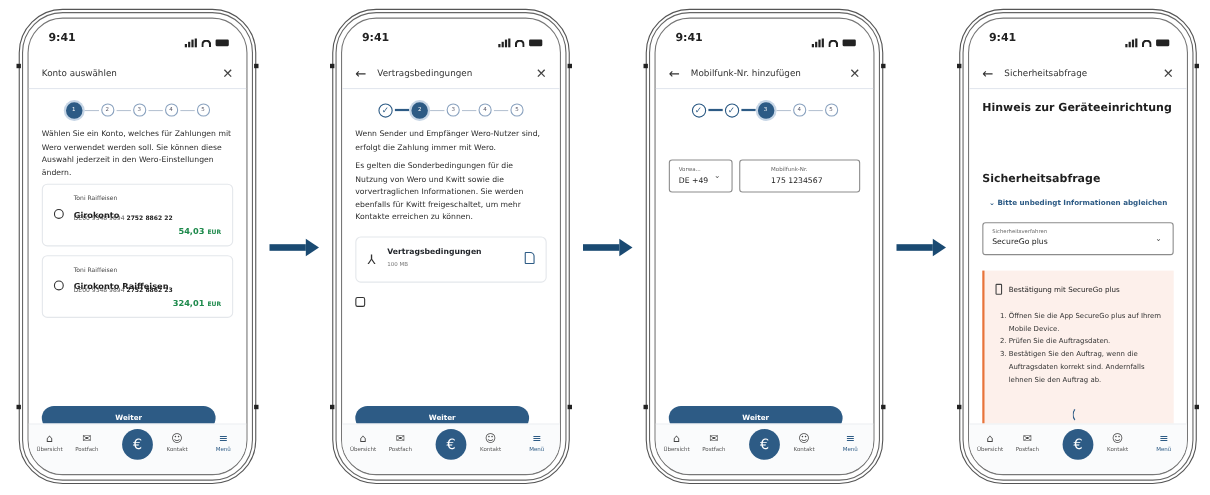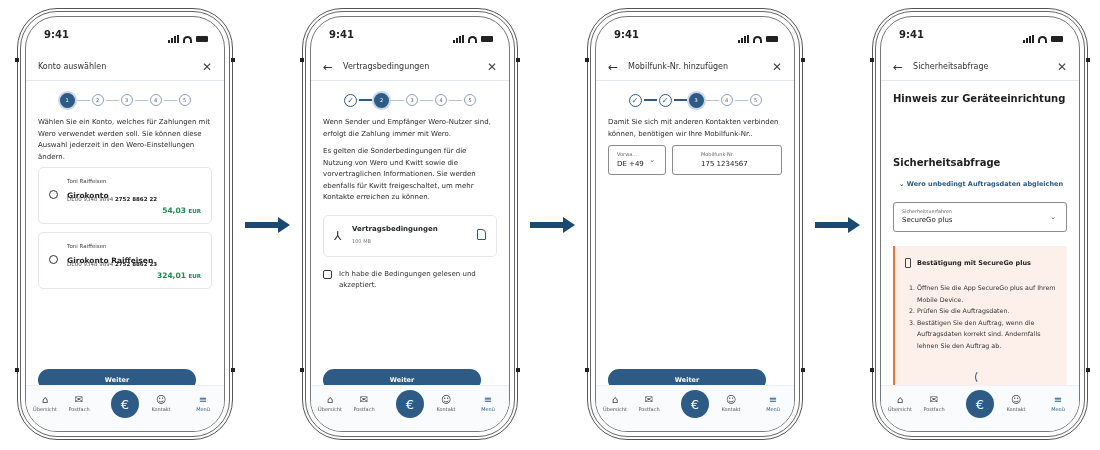--- a/index.html
+++ b/index.html
@@ -65,21 +65,21 @@
   .field .val { font-size: 7px; color: #222; display: block; margin-top: 3px; }
   .field .chev { position: absolute; right: 10px; top: 10px; font-size: 7px; color: #555; }
 
   .h1 { position: absolute; left: 12px; font-size: 10px; font-weight: bold; color: #1f1f1f; }
   .expander { position: absolute; left: 18px; font-size: 6.5px; font-weight: bold; color: #2d5b85; }
   .select { position: absolute; left: 12px; right: 12px; height: 30px; border: 1px solid #8c8c8c; border-radius: 3px; padding: 6px 8px; }
   .select .lbl { font-size: 4.8px; color: #666; display: block; }
   .select .val { font-size: 7px; color: #222; display: block; margin-top: 2px; }
   .select .chev { position: absolute; right: 10px; top: 10px; font-size: 7px; color: #555; }
   .notice { position: absolute; left: 12px; right: 12px; height: 148px; background: #fdf0eb; border-left: 2px solid #e8743b; padding: 12px 10px 0 10px; }
-  .notice .nhead { font-size: 6.5px; font-weight: bold; color: #222; display: flex; align-items: center; gap: 6px; }
+  .notice .nhead { font-size: 6.5px; font-weight: normal; color: #222; display: flex; align-items: center; gap: 6px; }
   .notice .mob { width: 6px; height: 10px; border: 1px solid #444; border-radius: 1px; }
   .notice ol { margin-top: 14px; padding-left: 12px; font-size: 6.3px; line-height: 11.5px; color: #333; }
   .spinner { position: absolute; left: 50%; margin-left: -6px; bottom: 10px; width: 12px; height: 14px; border: 1.5px solid transparent; border-left-color: #2d5b85; border-radius: 50%; }
 
   .arrow { position: absolute; top: 217px; width: 45px; height: 16px; }
   .arrow .shaft { position: absolute; left: 0; top: 5px; width: 33px; height: 6px; background: #1a4a72; }
   .arrow .head { position: absolute; right: 0; top: 0; width: 0; height: 0; border-top: 8px solid transparent; border-bottom: 8px solid transparent; border-left: 12px solid #1a4a72; }
 </style>
 </head>
 <body>
@@ -193,21 +193,20 @@
       <p>Es gelten die Sonderbedingungen für die Nutzung von Wero und Kwitt sowie die vorvertraglichen Informationen. Sie werden ebenfalls für Kwitt freigeschaltet, um mehr Kontakte erreichen zu können.</p>
     </div>
     <div class="doc-card" style="top:198px;">
       <span class="pdf">⅄</span>
       <span class="dname">Vertragsbedingungen</span>
       <span class="dsize">100 MB</span>
       <span class="dl"></span>
     </div>
     <div class="checkbox-row" style="top:252px;">
       <span class="box"></span>
-      <span>Ich habe die Bedingungen gelesen und akzeptiert.</span>
     </div>
     <div class="btn-primary" style="top:352px;">Weiter</div>
     <div class="tabbar">
       <div class="tab" style="left:2px;"><span class="ico">⌂</span><span>Übersicht</span></div>
       <div class="tab" style="left:36px;"><span class="ico">✉</span><span>Postfach</span></div>
       <div class="tab-euro">€</div>
       <div class="tab" style="left:118px;"><span class="ico">☺</span><span>Kontakt</span></div>
       <div class="tab menu" style="left:160px;"><span class="ico">≡</span><span>Menü</span></div>
     </div>
   </div>
@@ -248,21 +247,20 @@
       <span class="step done">✓</span>
         <span class="conn done"></span>
       <span class="step done">✓</span>
         <span class="conn done"></span>
       <span class="step active">3</span>
         <span class="conn"></span>
       <span class="step">4</span>
         <span class="conn"></span>
       <span class="step">5</span>
     </div>
-    <div class="content" style="top:100px;">Damit Sie sich mit anderen Kontakten verbinden können, benötigen wir Ihre Mobilfunk-Nr..</div>
     <div class="field" style="left:12px;top:128px;width:58px;">
       <span class="lbl">Vorwa...</span>
       <span class="val">DE +49</span>
       <span class="chev">⌄</span>
     </div>
     <div class="field" style="left:76px;top:128px;right:12px;padding-left:28px;">
       <span class="lbl">Mobilfunk-Nr.</span>
       <span class="val">175 1234567</span>
     </div>
     <div class="btn-primary" style="top:352px;">Weiter</div>
@@ -302,21 +300,21 @@
           <span class="batt"></span>
         </span>
     </div>
     <div class="header">
       <span class="back">←</span>
       <span class="title">Sicherheitsabfrage</span>
       <span class="close">✕</span>
     </div>
     <div class="h1" style="top:76px;">Hinweis zur Geräteeinrichtung</div>
     <div class="h1" style="top:140px;">Sicherheitsabfrage</div>
-    <div class="expander" style="top:163px;"><span>⌄ </span><span>Wero unbedingt Auftragsdaten abgleichen</span></div>
+    <div class="expander" style="top:163px;"><span>⌄ </span><span>Bitte unbedingt Informationen abgleichen</span></div>
     <div class="select" style="top:185px;">
       <span class="lbl">Sicherheitsverfahren</span>
       <span class="val">SecureGo plus</span>
       <span class="chev">⌄</span>
     </div>
     <div class="notice" style="top:229px;">
       <div class="nhead">
           <span class="mob"></span>
           <span>Bestätigung mit SecureGo plus</span>
         </div>

